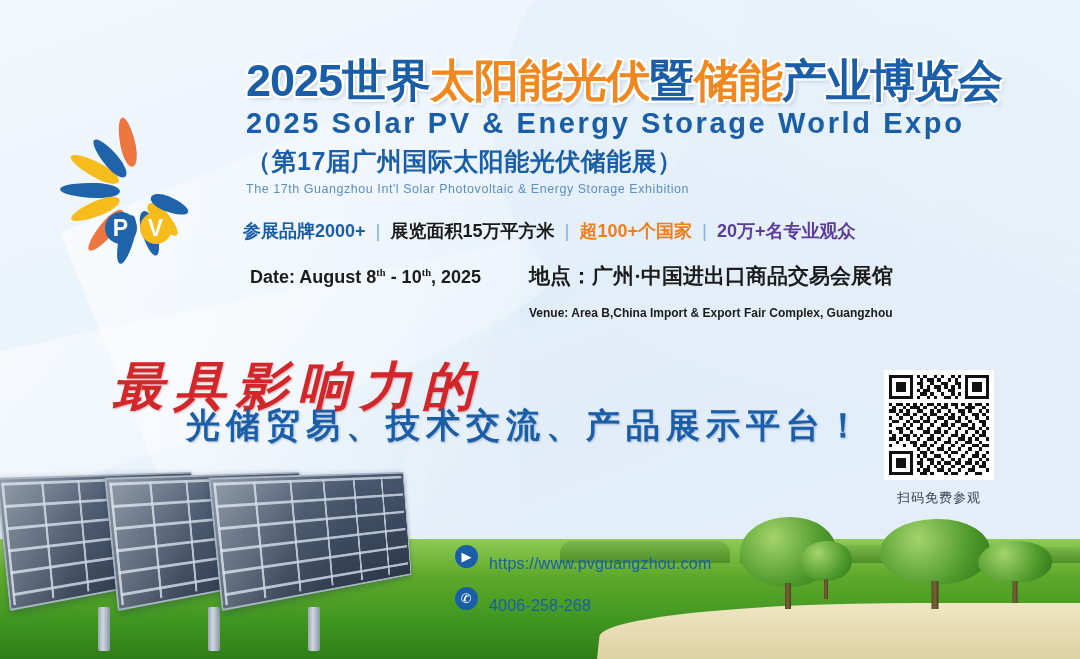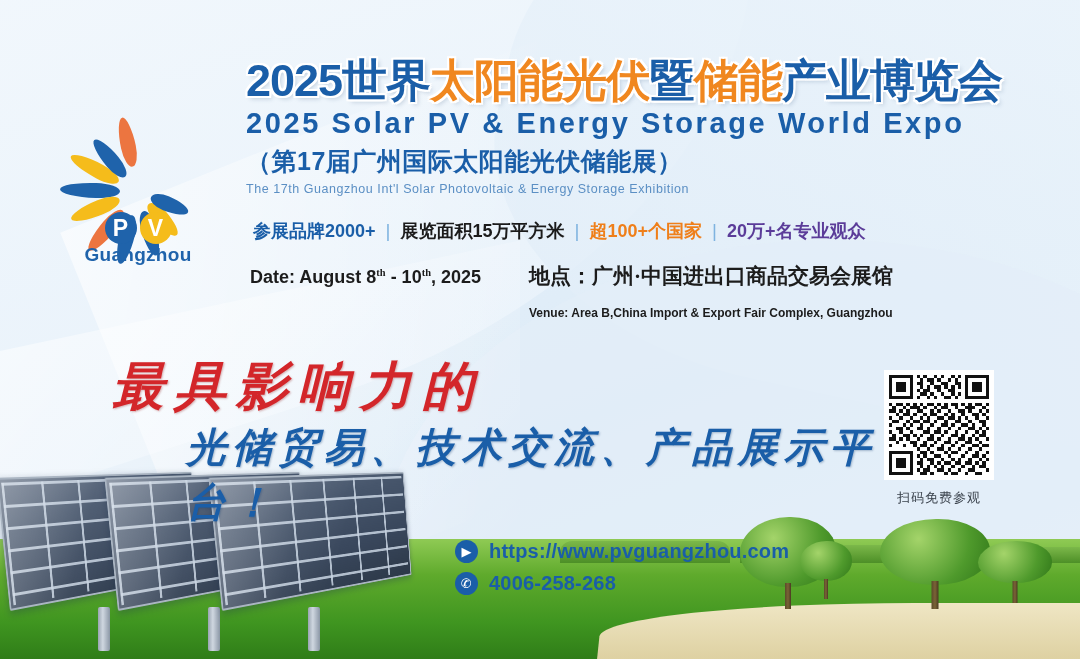--- a/index.html
+++ b/index.html
@@ -137,21 +137,21 @@
     margin-top:5px; font-size:25px; font-weight:bold; color:#1a5ea8;
     letter-spacing:.5px; white-space:nowrap;
   }
   .title-en2{
     margin-top:4px; font-size:12.5px; color:#5b8fc4; letter-spacing:.55px;
     white-space:nowrap;
   }
 
   
   .stats{
-    position:absolute; left:250px; top:219px;
+    position:absolute; left:240px; top:219px;
     display:flex; align-items:center; gap:0;
     font-size:18px; font-weight:bold; white-space:nowrap;
   }
   .stat{ padding:0 3px; }
   .s-blue{ color:#1a5ea8; }
   .s-dark{ color:#1b1b1b; }
   .s-orange{ color:#ef7f1a; }
   .s-purple{ color:#5b3c99; }
   .sep{ color:#7fb3e0; font-weight:400; padding:0 7px; font-size:19px; }
 
@@ -167,44 +167,44 @@
   
   .slogan{ position:absolute; left:0; top:352px; width:880px; height:140px; }
   .slog-1{
     position:absolute; left:112px; top:0;
     font-family:"DejaVu Serif","Liberation Serif",serif;
     font-size:52px; font-weight:bold; color:#d3262a;
     font-style:italic; letter-spacing:10px;
     text-shadow:1px 1px 2px rgba(140,20,20,.3);
   }
   .slog-2{
-    position:absolute; left:186px; top:68px;
+    position:absolute; left:186px; top:51px;
     font-family:"DejaVu Serif","Liberation Serif",serif;
-    font-size:40px; font-weight:bold; color:#1a5ea8;
-    font-style:italic; letter-spacing:6px;
+    font-size:34px; font-weight:bold; color:#1a5ea8;
+    letter-spacing:6px;
     text-shadow:1px 1px 2px rgba(20,60,110,.3);
   }
 
   
   .qr-wrap{ position:absolute; left:880px; top:370px; width:118px; text-align:center; }
   .qr{
     width:110px; height:110px; background:#fff; padding:5px;
     display:block; margin:0 auto;
   }
   .qr-cap{ margin-top:9px; font-size:13px; color:#3b434d; letter-spacing:1px; }
 
   
   .contact{ position:absolute; left:455px; top:540px; }
   .c-row{ display:flex; align-items:center; gap:11px; margin-bottom:9px; }
   .c-icon{
     width:23px; height:23px; border-radius:50%; background:#1a5ea8;
     display:flex; align-items:center; justify-content:center;
     color:#fff; font-size:13px; flex:0 0 auto;
   }
-  .c-text{ font-size:20px; color:#1a5ea8; font-weight:700; letter-spacing:.2px; }
+  .c-text{ font-size:16px; color:#1a5ea8; font-weight:400; letter-spacing:.2px;margin-top:15px; }
 </style>
 </head>
 <body>
 
 <div class="poster">
 
   <div class="bg-swoosh-1"></div>
   <div class="bg-swoosh-2"></div>
   <div class="bg-arc"></div>
   <div class="bg-light-band"></div>
@@ -262,21 +262,20 @@
     <div class="petal" style="background:#1f63ab;transform:translate(-50%,-100%) rotate(-166deg) translateY(-24px);height:50px;"></div>
     <div class="petal" style="background:#1f63ab;transform:translate(-50%,-100%) rotate(-196deg) translateY(-20px);height:46px;"></div>
     <div class="petal" style="background:#f5bc1b;transform:translate(-50%,-100%) rotate(-222deg) translateY(-16px);height:42px;"></div>
     <div class="petal" style="background:#1f63ab;transform:translate(-50%,-100%) rotate(-248deg) translateY(-14px);height:40px;"></div>
 
     <div class="logo-text">
       <div class="pv-row">
         <span class="pv-circle pv-p">P</span>
         <span class="pv-circle pv-v">V</span>
       </div>
-      <div class="logo-city">Guangzhou</div>
     </div>
   </div>
 
   <div class="head">
     <div class="title-cn">
       <span class="t-blue">2025世界</span><span class="t-orange">太阳能光伏</span><span class="t-blue">暨</span><span class="t-orange">储能</span><span class="t-blue">产业博览会</span>
     </div>
     <div class="title-en">2025 Solar PV &amp; Energy Storage World Expo</div>
     <div class="title-cn2">（第17届广州国际太阳能光伏储能展）</div>
     <div class="title-en2">The 17th Guangzhou Int'l Solar Photovoltaic &amp; Energy Storage Exhibition</div>

